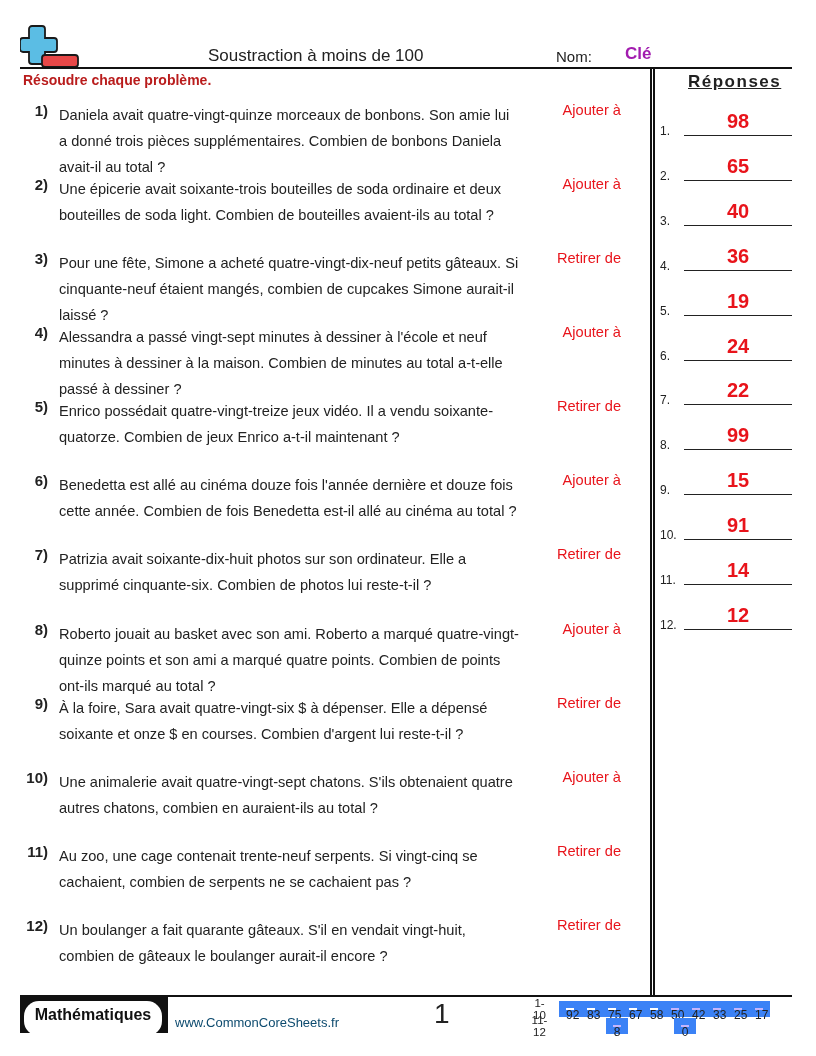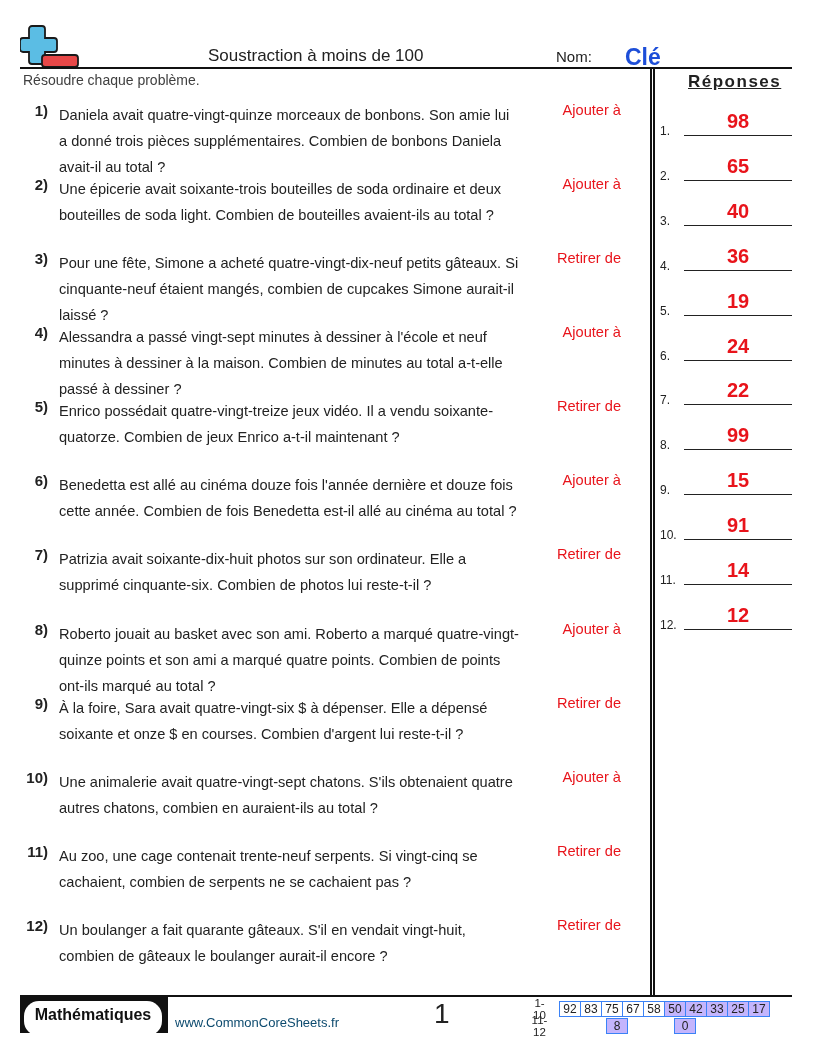--- a/index.html
+++ b/index.html
@@ -2,24 +2,24 @@
 <html><head>
 <meta charset="utf-8">
 <style>
   * { box-sizing: border-box; margin: 0; padding: 0; }
   html, body { width: 816px; height: 1056px; background: #fff; overflow: hidden; }
   body { position: relative; font-family: "Liberation Sans", sans-serif; color: #222; }
 
   .logo { position: absolute; left: 20px; top: 24px; width: 60px; height: 44px; }
   .title { position: absolute; left: 208px; top: 46px; font-size: 17px; color: #222; }
   .name-label { position: absolute; left: 556px; top: 48px; font-size: 15px; color: #222; }
-  .name-value { position: absolute; left: 625px; top: 44px; font-size: 23px; font-weight: bold; color: #1d4ed8; }
+  .name-value { position: absolute; left: 625px; top: 44px; font-size: 17px; font-weight: bold; color: #a21caf; }
   .top-rule { position: absolute; left: 20px; top: 67px; width: 772px; height: 2px; background: #111; }
 
-  .instructions { position: absolute; left: 23px; top: 72px; font-size: 14px; font-weight: normal; color: #404040; }
+  .instructions { position: absolute; left: 23px; top: 72px; font-size: 14px; font-weight: bold; color: #b91c1c; }
   .answers-title { position: absolute; left: 688px; top: 72px; font-size: 17px; font-weight: bold; letter-spacing: 1.5px; text-decoration: underline; color: #222; }
 
   .vdiv { position: absolute; left: 650px; top: 69px; width: 5px; height: 927px; border-left: 2px solid #111; border-right: 2px solid #111; }
 
   .problem { position: absolute; left: 0; width: 640px; }
   .pnum { position: absolute; right: 592px; top: 0; font-size: 15px; font-weight: bold; color: #222; white-space: nowrap; }
   .ptext { position: absolute; left: 59px; top: 0; width: 460px; font-size: 14.6px; line-height: 26px; color: #222; }
   .phint { position: absolute; left: 0; width: 607px; text-align: right; top: 0; font-size: 14.6px; color: #e8141b; margin-left: 14px; }
 
   .ans { position: absolute; left: 660px; width: 132px; height: 30px; }
@@ -28,21 +28,21 @@
   .ans-val { position: absolute; left: 24px; right: 0; bottom: 5px; text-align: center; font-size: 20px; font-weight: bold; color: #e8141b; }
 
   .bottom-rule { position: absolute; left: 20px; top: 995px; width: 772px; height: 2px; background: #111; }
   .footer-box { position: absolute; left: 20px; top: 997px; width: 148px; height: 36px; background: #111; }
   .footer-pill { position: absolute; left: 4px; top: 4px; width: 138px; height: 35px; background: #fff; border-radius: 15px; font-size: 16px; font-weight: bold; color: #111; text-align: center; line-height: 28px; }
   .footer-url { position: absolute; left: 175px; top: 1015px; font-size: 13px; color: #0c4a6e; }
   .footer-page { position: absolute; left: 434px; top: 998px; font-size: 28px; color: #222; }
 
   .score-row { position: absolute; display: flex; align-items: center; }
   .score-label { width: 32px; text-align: center; font-size: 11.5px; color: #222; padding-right: 9px; }
-  .score-cell { height: 16px; border: 1px solid #3b82f6; margin-left: -1px; font-size: 12px; text-align: center; line-height: 14px; color: #222; width: 22px; }
+  .score-cell { height: 16px; border: 7px solid #3b82f6; margin-left: -1px; font-size: 12px; text-align: center; line-height: 14px; color: #222; width: 22px; }
   .score-cell.shaded { background: #c4b5fd; }
 </style>
 </head>
 <body>
 
 <svg class="logo" viewBox="0 0 60 44">
   <path d="M12 2 h10 a3 3 0 0 1 3 3 v9 h9 a3 3 0 0 1 3 3 v8 a3 3 0 0 1 -3 3 h-9 v9 a3 3 0 0 1 -3 3 h-10 a3 3 0 0 1 -3 -3 v-9 h-6 a3 3 0 0 1 -3 -3 v-8 a3 3 0 0 1 3 -3 h6 v-9 a3 3 0 0 1 3 -3 z" fill="#5bbde4" stroke="#1a1a1a" stroke-width="1.8"></path>
   <rect x="22" y="31" width="36" height="12" rx="3" fill="#e84848" stroke="#1a1a1a" stroke-width="1.8"></rect>
 </svg>
 <div class="title">Soustraction à moins de 100</div>

